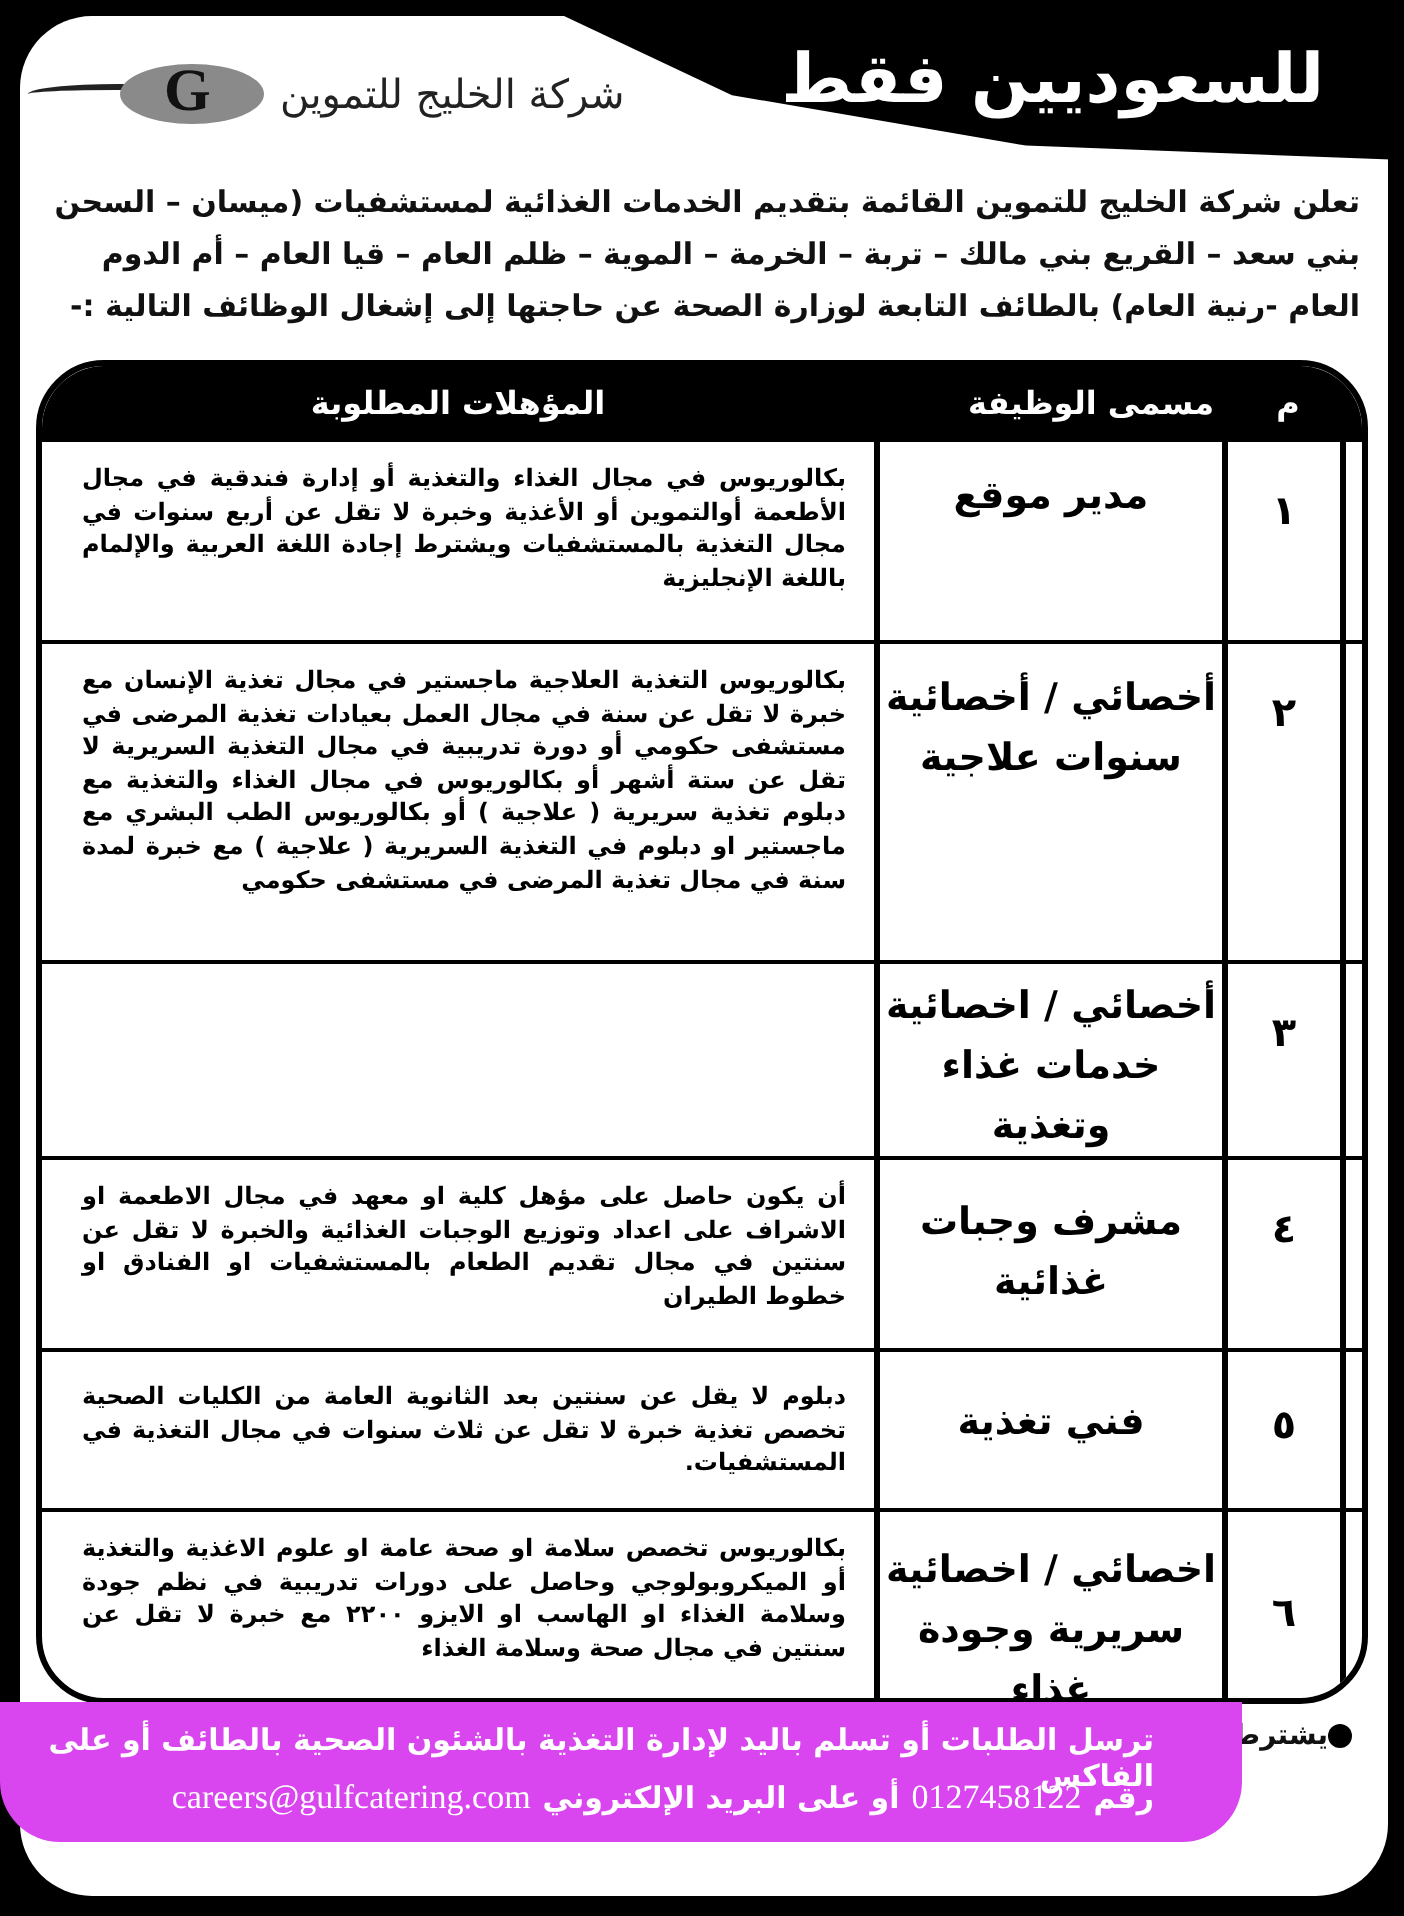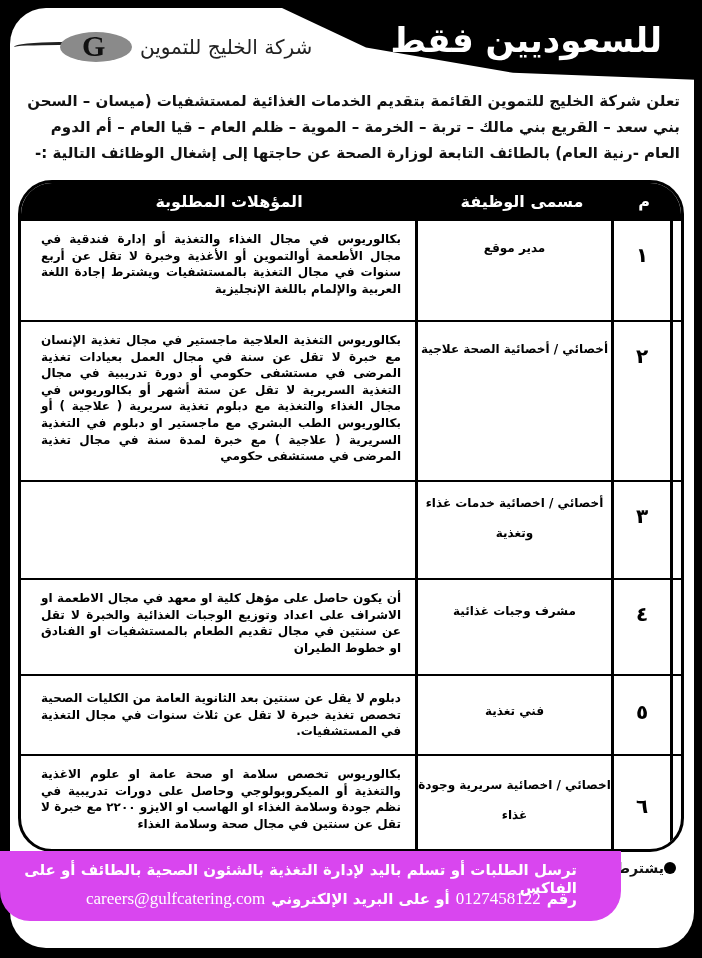--- a/index.html
+++ b/index.html
@@ -34,26 +34,26 @@
 
   .table-wrap {
     position: absolute; left: 18px; top: 180px; width: 666px; height: 672px;
     background: #fff; border: 3px solid #000; border-radius: 34px; overflow: hidden;
   }
   .thead {
     height: 36px; background: #000; color: #fff; display: flex; align-items: center;
     font-size: 16px; font-weight: bold;
   }
   .th-num { width: 74px; text-align: center; }
-  .th-title { width: 170px; text-align: center; }
+  .th-title { width: 170px; }
   .th-qual { flex: 1; text-align: center; }
   .row { display: flex; border-top: 2px solid #000; }
   .row:first-of-type { border-top: none; }
   .cell-num { width: 62px; margin-right: 8px; display: flex; align-items: flex-start; justify-content: center; padding-top: 22px; font-size: 20px; font-weight: bold; border-left: 3px solid #000; border-right: 3px solid #000; }
-  .cell-title { width: 196px; border-left: 3px solid #000; display: flex; align-items: flex-start; justify-content: center; text-align: center; font-size: 12px; font-weight: bold; line-height: 30px; padding-top: 12px; }
+  .cell-title { width: 174px; border-left: 3px solid #000; display: flex; align-items: flex-start; justify-content: center; text-align: center; font-size: 19px; font-weight: bold; line-height: 30px; padding-top: 12px; }
   .cell-qual { flex: 1; padding: 10px 14px 6px 20px; font-size: 12px; font-weight: bold; line-height: 16.6px; text-align: justify; text-align-last: right; }
 
   .note {
     position: absolute; right: 26px; top: 860px; font-size: 14px; font-weight: bold; color: #111;
     display: flex; align-items: center; 
   }
   .bullet { width: 12px; height: 12px; background: #000; border-radius: 50%; }
   .footer {
     position: absolute; left: 0; top: 851px; width: 621px; height: 70px; background: #d946ef;
     border-radius: 0 0 30px 30px;
@@ -89,21 +89,21 @@
       <div class="th-qual">المؤهلات المطلوبة</div>
     </div>
 
     <div class="row" style="height:101px">
       <div class="cell-num">١</div>
       <div class="cell-title">مدير موقع</div>
       <div class="cell-qual">بكالوريوس في مجال الغذاء والتغذية أو إدارة فندقية في مجال الأطعمة أوالتموين أو الأغذية وخبرة لا تقل عن أربع سنوات في مجال التغذية بالمستشفيات ويشترط إجادة اللغة العربية والإلمام باللغة الإنجليزية</div>
     </div>
     <div class="row" style="height:160px">
       <div class="cell-num">٢</div>
-      <div class="cell-title">أخصائي / أخصائية الصحة علاجية</div>
+      <div class="cell-title">أخصائي / أخصائية سنوات علاجية</div>
       <div class="cell-qual">بكالوريوس التغذية العلاجية ماجستير في مجال تغذية الإنسان مع خبرة لا تقل عن سنة في مجال العمل بعيادات تغذية المرضى في مستشفى حكومي أو دورة تدريبية في مجال التغذية السريرية لا تقل عن ستة أشهر أو بكالوريوس في مجال الغذاء والتغذية مع دبلوم تغذية سريرية ( علاجية ) أو بكالوريوس الطب البشري مع ماجستير او دبلوم في التغذية السريرية ( علاجية ) مع خبرة لمدة سنة في مجال تغذية المرضى في مستشفى حكومي</div>
     </div>
     <div class="row" style="height:98px">
       <div class="cell-num">٣</div>
       <div class="cell-title" style="padding-top:6px">أخصائي / اخصائية خدمات غذاء وتغذية</div>
     </div>
     <div class="row" style="height:96px">
       <div class="cell-num">٤</div>
       <div class="cell-title" style="padding-top:16px">مشرف وجبات غذائية</div>
       <div class="cell-qual">أن يكون حاصل على مؤهل كلية او معهد في مجال الاطعمة او الاشراف على اعداد وتوزيع الوجبات الغذائية والخبرة لا تقل عن سنتين في مجال تقديم الطعام بالمستشفيات او الفنادق او خطوط الطيران</div>

